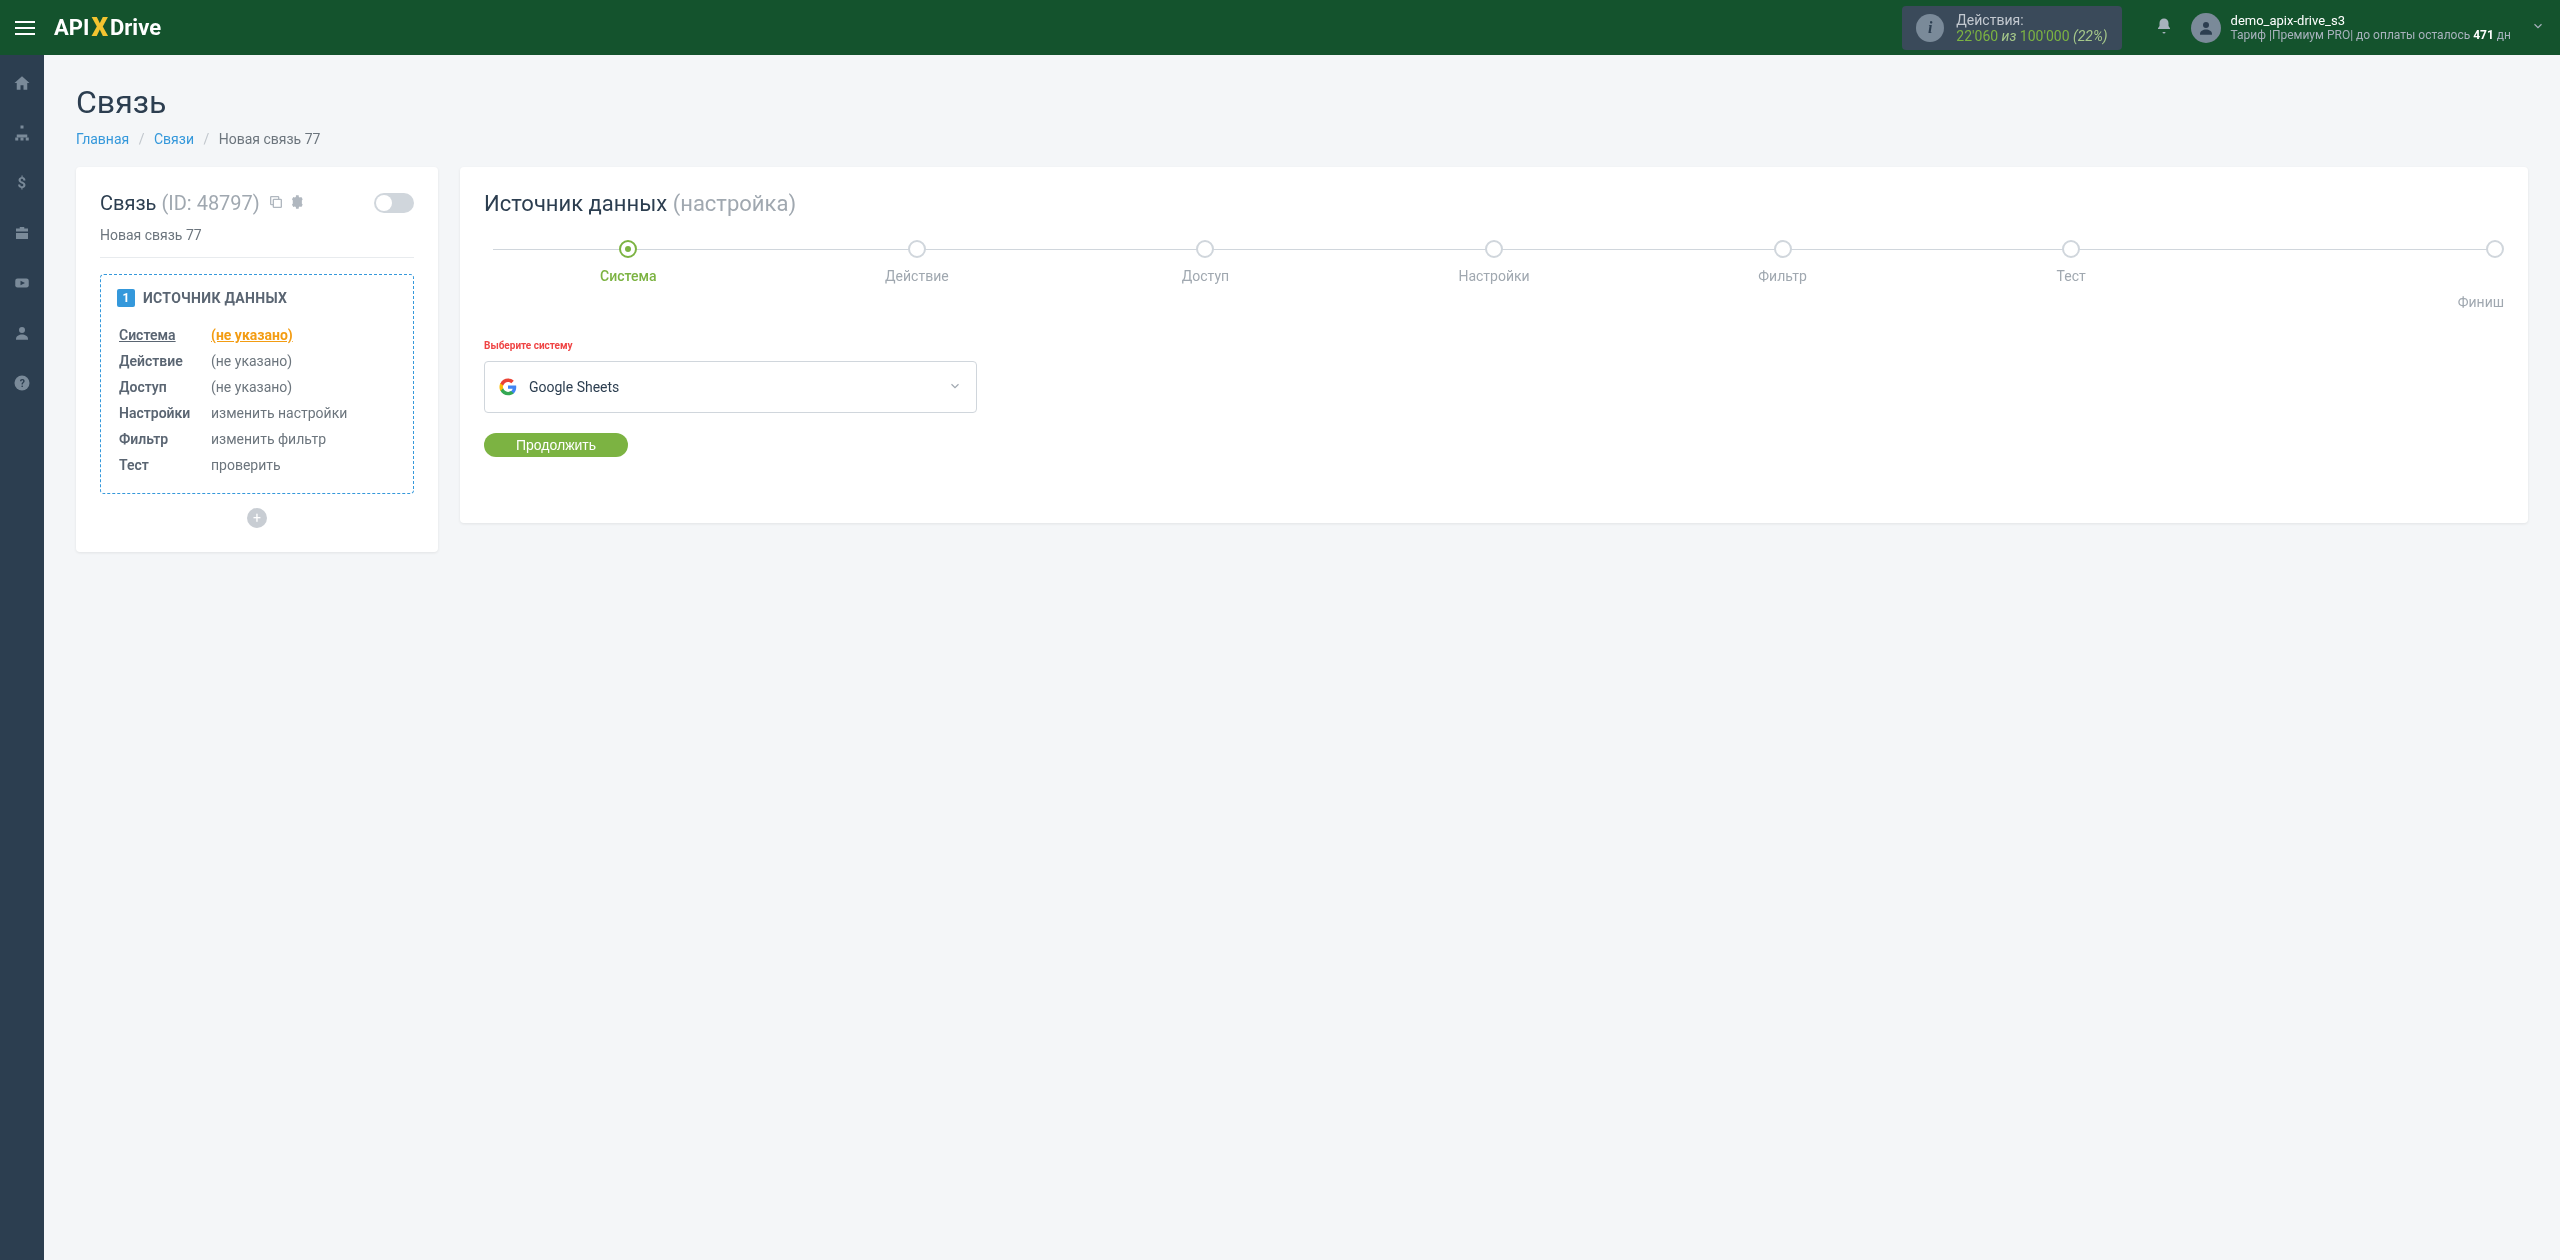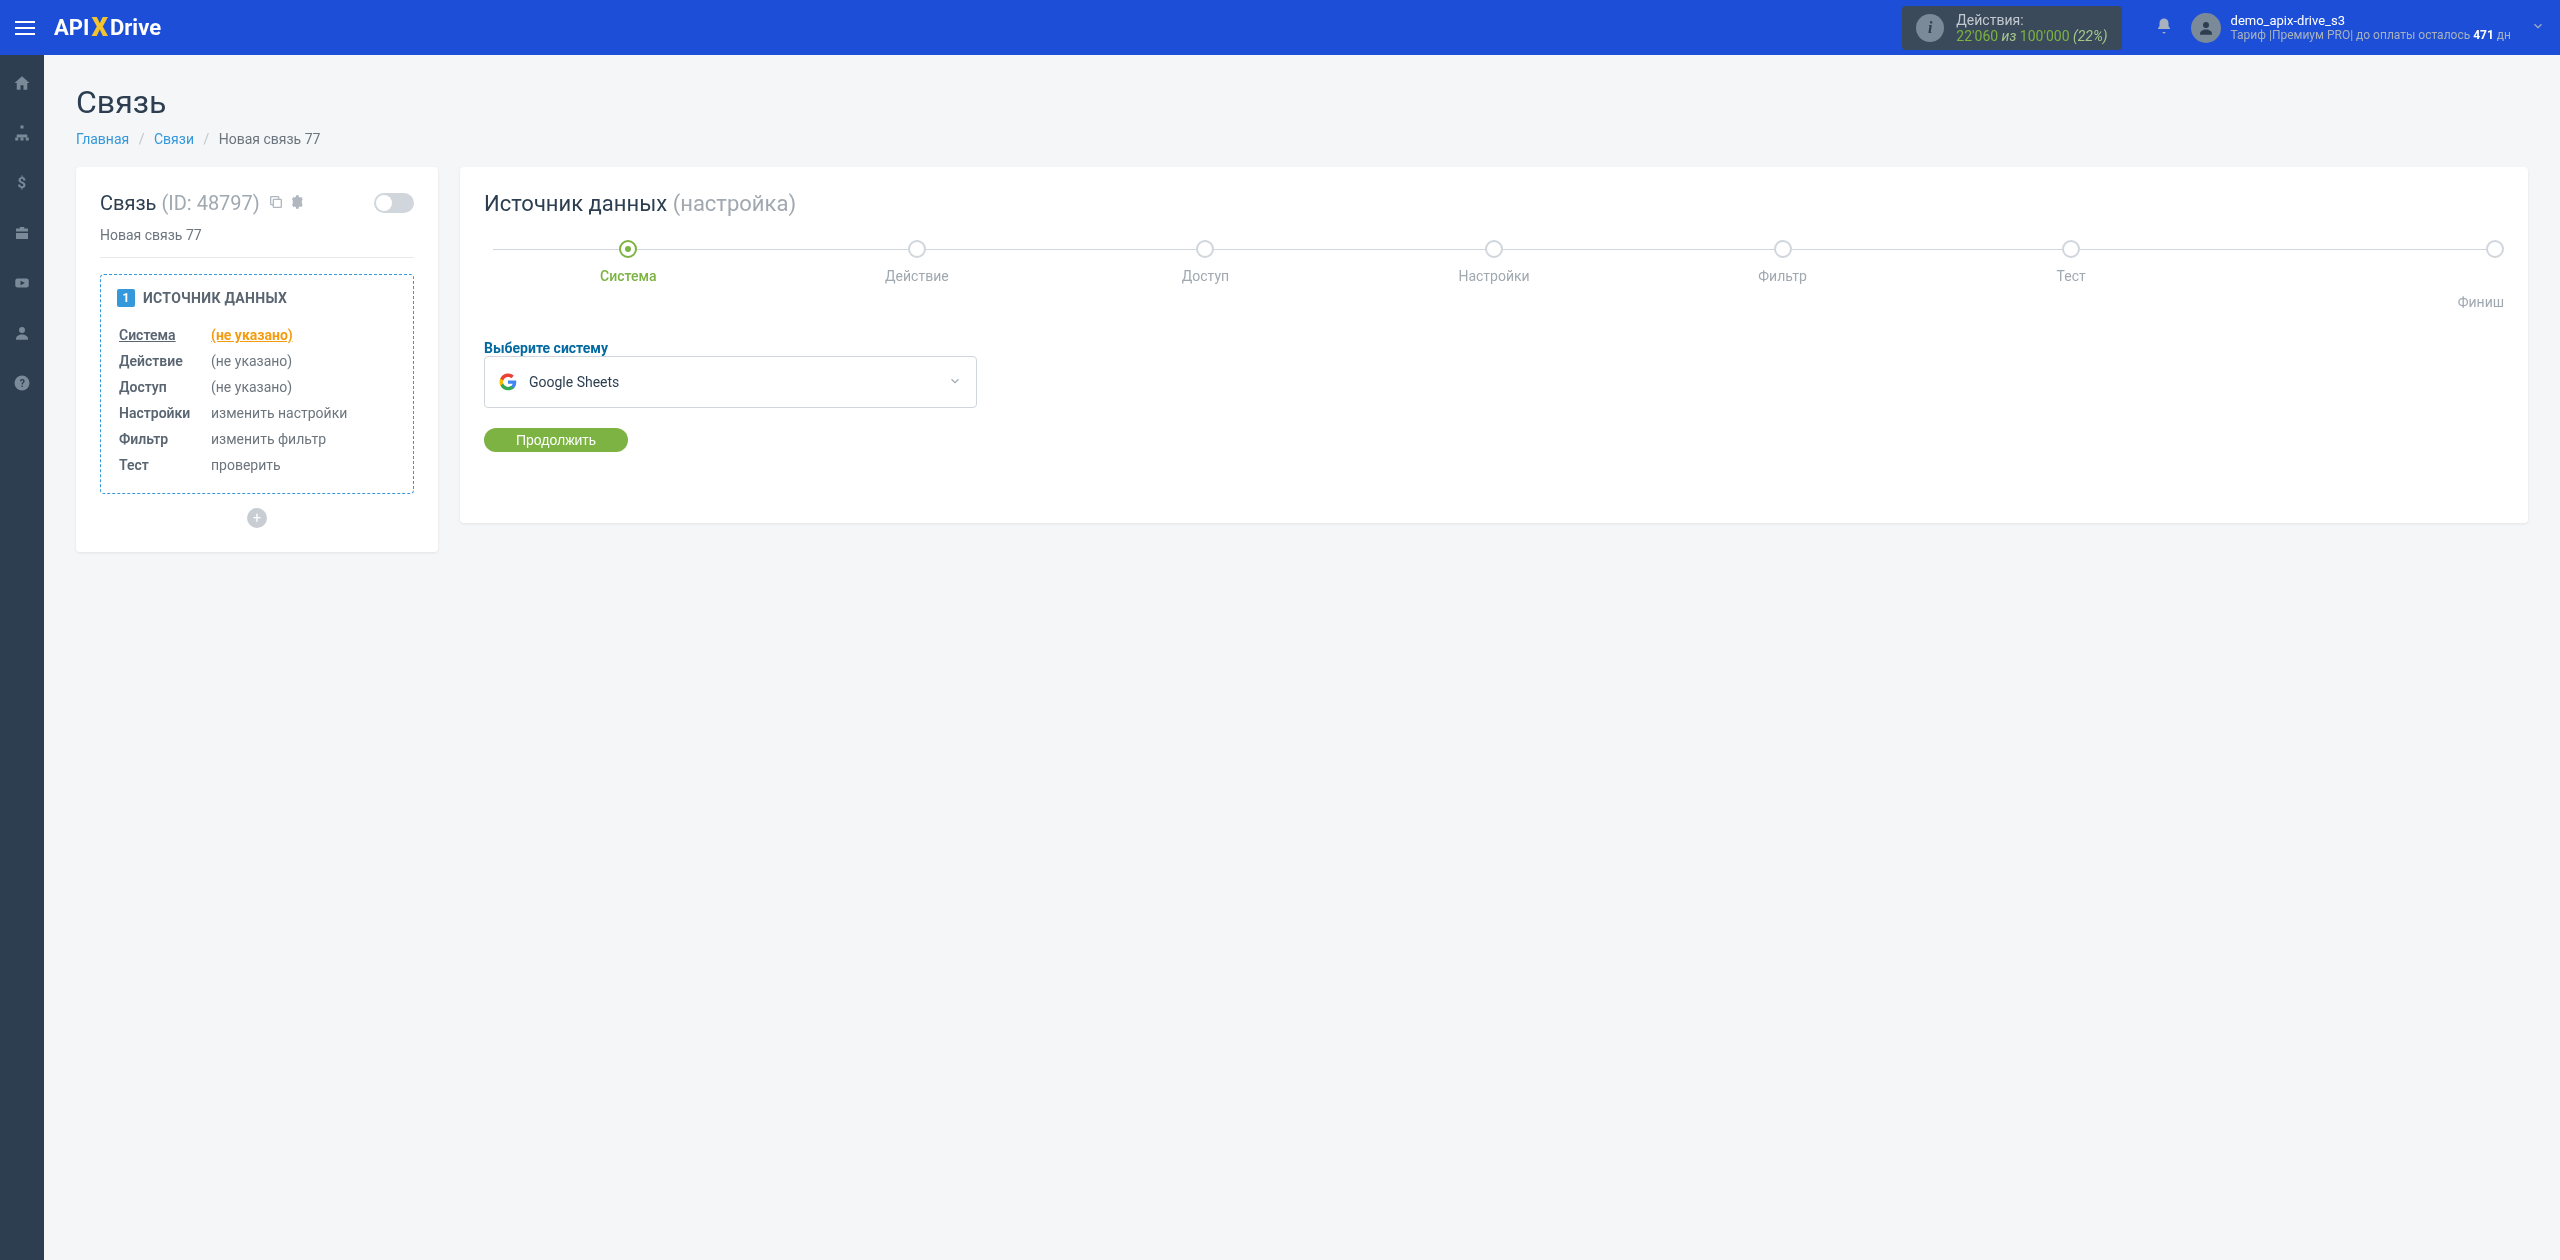--- a/index.html
+++ b/index.html
@@ -1,19 +1,19 @@
 <!DOCTYPE html>
 <html><head>
 <meta charset="utf-8">
 <style>
 * { margin: 0; padding: 0; box-sizing: border-box; }
 body { font-family: -apple-system, BlinkMacSystemFont, "Segoe UI", Roboto, sans-serif; background: #f4f6f8; color: #2c3e50; font-size: 14px; }
 
 
-.top-header { height: 55px; background: #1d4ed8; display: flex; align-items: center; padding: 0 15px; color: #fff; position: fixed; top: 0; left: 0; right: 0; z-index: 100; }
+.top-header { height: 55px; background: #14532d; display: flex; align-items: center; padding: 0 15px; color: #fff; position: fixed; top: 0; left: 0; right: 0; z-index: 100; }
 .menu-toggle { width: 24px; height: 24px; display: flex; flex-direction: column; justify-content: center; gap: 4px; cursor: pointer; margin-right: 15px; }
 .menu-toggle span { display: block; width: 20px; height: 2px; background: #fff; }
 .logo { font-size: 22px; font-weight: 700; color: #fff; display: flex; align-items: center; }
 .logo .api { color: #fff; }
 .logo .x { color: #f4c430; font-weight: 900; margin: 0 2px; font-size: 26px; position: relative; top: -1px; }
 .logo .drive { color: #fff; }
 .header-spacer { flex: 1; }
 .actions-box { background: #3a4a5a; border-radius: 4px; padding: 6px 14px; display: flex; align-items: center; margin-right: 15px; }
 .actions-box .info-icon { width: 28px; height: 28px; border-radius: 50%; background: #7a8a99; display: flex; align-items: center; justify-content: center; color: #2c3e50; font-weight: bold; font-style: italic; font-family: Georgia, serif; font-size: 16px; margin-right: 12px; }
 .actions-text { font-size: 14px; }
@@ -78,21 +78,21 @@
 .step:first-child { align-items: flex-start; }
 .step:last-child { align-items: flex-end; gap: 26px; }
 .step-circle { width: 18px; height: 18px; border: 2px solid #d0d6dc; border-radius: 50%; background: #fff; z-index: 2; }
 .step.active .step-circle { border-color: #7cb342; }
 .step.active .step-circle::after { content: ''; width: 6px; height: 6px; background: #7cb342; border-radius: 50%; position: absolute; top: 6px; left: 50%; transform: translateX(-50%); }
 .step:first-child.active .step-circle::after { left: 6px; transform: none; }
 .step-label { margin-top: 10px; font-size: 14px; color: #a0a8b0; }
 .step.active .step-label { color: #7cb342; font-weight: 500; }
 .step-line { position: absolute; top: 9px; left: 9px; right: 9px; height: 1px; background: #d0d6dc; z-index: 1; }
 
-.form-label { font-size: 14px; font-weight: 700; color: #0369a1; }
+.form-label { font-size: 10px; font-weight: 700; color: #ef4444; margin-bottom: 10px; }
 .select-box { width: 493px; height: 52px; border: 1px solid #d0d6dc; border-radius: 4px; display: flex; align-items: center; padding: 0 14px; cursor: pointer; position: relative; margin-bottom: 20px; }
 .select-icon { width: 18px; height: 18px; margin-right: 12px; }
 .select-text { flex: 1; color: #2c3e50; }
 .select-chevron { color: #a0a8b0; }
 .btn-primary { background: #7cb342; color: #fff; border: none; border-radius: 20px; padding: 4px 32px; font-size: 14px; font-weight: 500; cursor: pointer; }
 </style>
 </head>
 <body>
 
 <div class="top-header">

